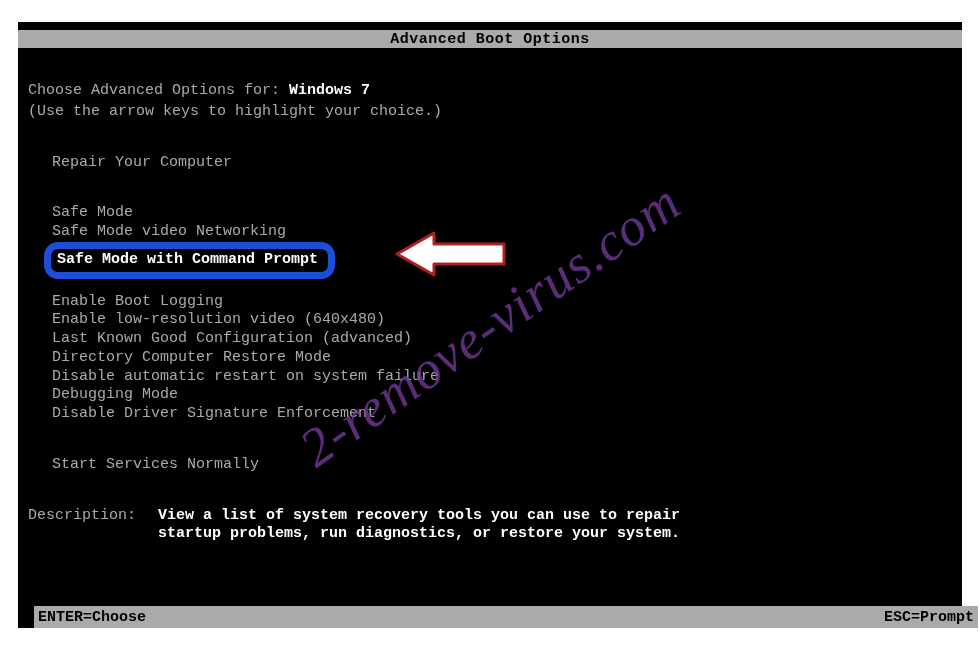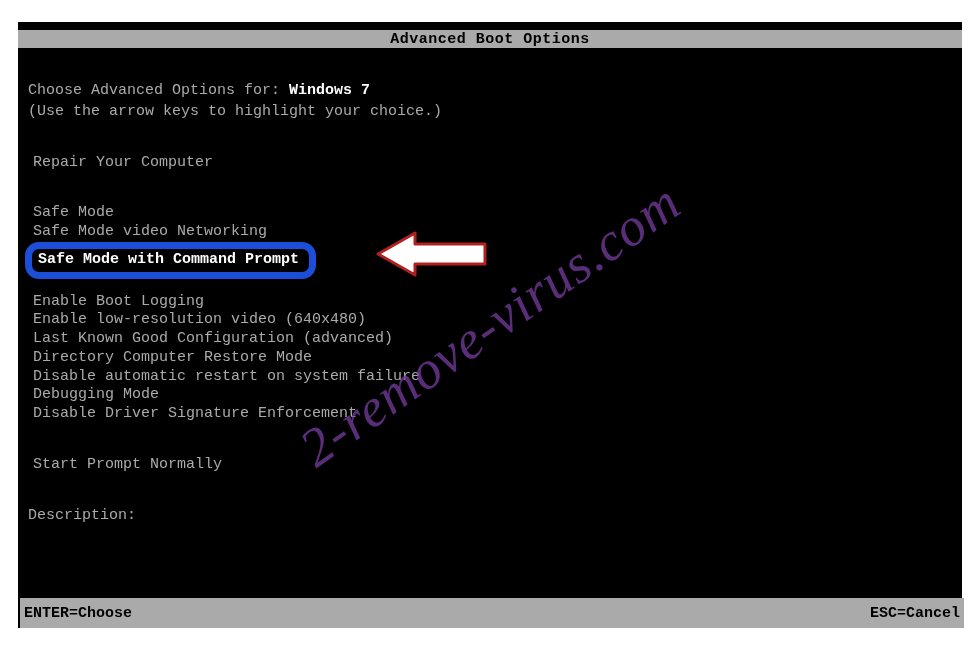--- a/index.html
+++ b/index.html
@@ -41,21 +41,21 @@
     .content {
       position: absolute;
       top: 60px;
       left: 10px;
       font-size: 15px;
       line-height: 1.25;
     }
     .line1 { margin-bottom: 2px; }
     .os-name { color: #ffffff; font-weight: bold; }
     .hint { margin-bottom: 32px; }
-    .option-group { margin-left: 5px; }
+    .option-group { margin-left: 24px; }
     .group-a { margin-bottom: 32px; }
     .group-b { margin-bottom: 14px; }
     .group-c { margin-bottom: 32px; font-family: Liberation Mono, monospace; }
     .group-d { margin-bottom: 32px; }
     .option { white-space: pre; }
     .highlighted {
       display: inline-block;
       color: #ffffff;
       border: 7px solid #1d4ed8;
       border-radius: 14px;
@@ -80,23 +80,23 @@
       flex-shrink: 0;
     }
     .desc-text {
       color: #ffffff;
       font-weight: bold;
       width: 560px;
     }
     .footer-bar {
       position: absolute;
       bottom: 0;
-      left: 2px;
+      left: 16px;
       width: 100%;
-      height: 30px;
+      height: 22px;
       background: #aaaaaa;
       color: #000000;
       font-weight: bold;
       font-size: 15px;
       display: flex;
       align-items: center;
       justify-content: space-between;
       padding: 0 4px;
     }
     .watermark {
@@ -147,27 +147,28 @@
       <div class="option">Enable Boot Logging</div>
       <div class="option">Enable low-resolution video (640x480)</div>
       <div class="option">Last Known Good Configuration (advanced)</div>
       <div class="option">Directory Computer Restore Mode</div>
       <div class="option">Disable automatic restart on system failure</div>
       <div class="option">Debugging Mode</div>
       <div class="option">Disable Driver Signature Enforcement</div>
     </div>
 
     <div class="option-group group-d">
-      <div class="option">Start Prompt Normally</div>
+      <div class="option">Start Services Normally</div>
     </div>
 
     <div class="description-row">
       <div class="desc-label">Description:</div>
+      <div class="desc-text">View a list of system recovery tools you can use to repair startup problems, run diagnostics, or restore your system.</div>
     </div>
   </div>
 
   <div class="footer-bar">
     <span>ENTER=Choose</span>
-    <span>ESC=Cancel</span>
+    <span>ESC=Prompt</span>
   </div>
 
   <div class="watermark">2-remove-virus.com</div>
 </div>
 
 </body></html>

